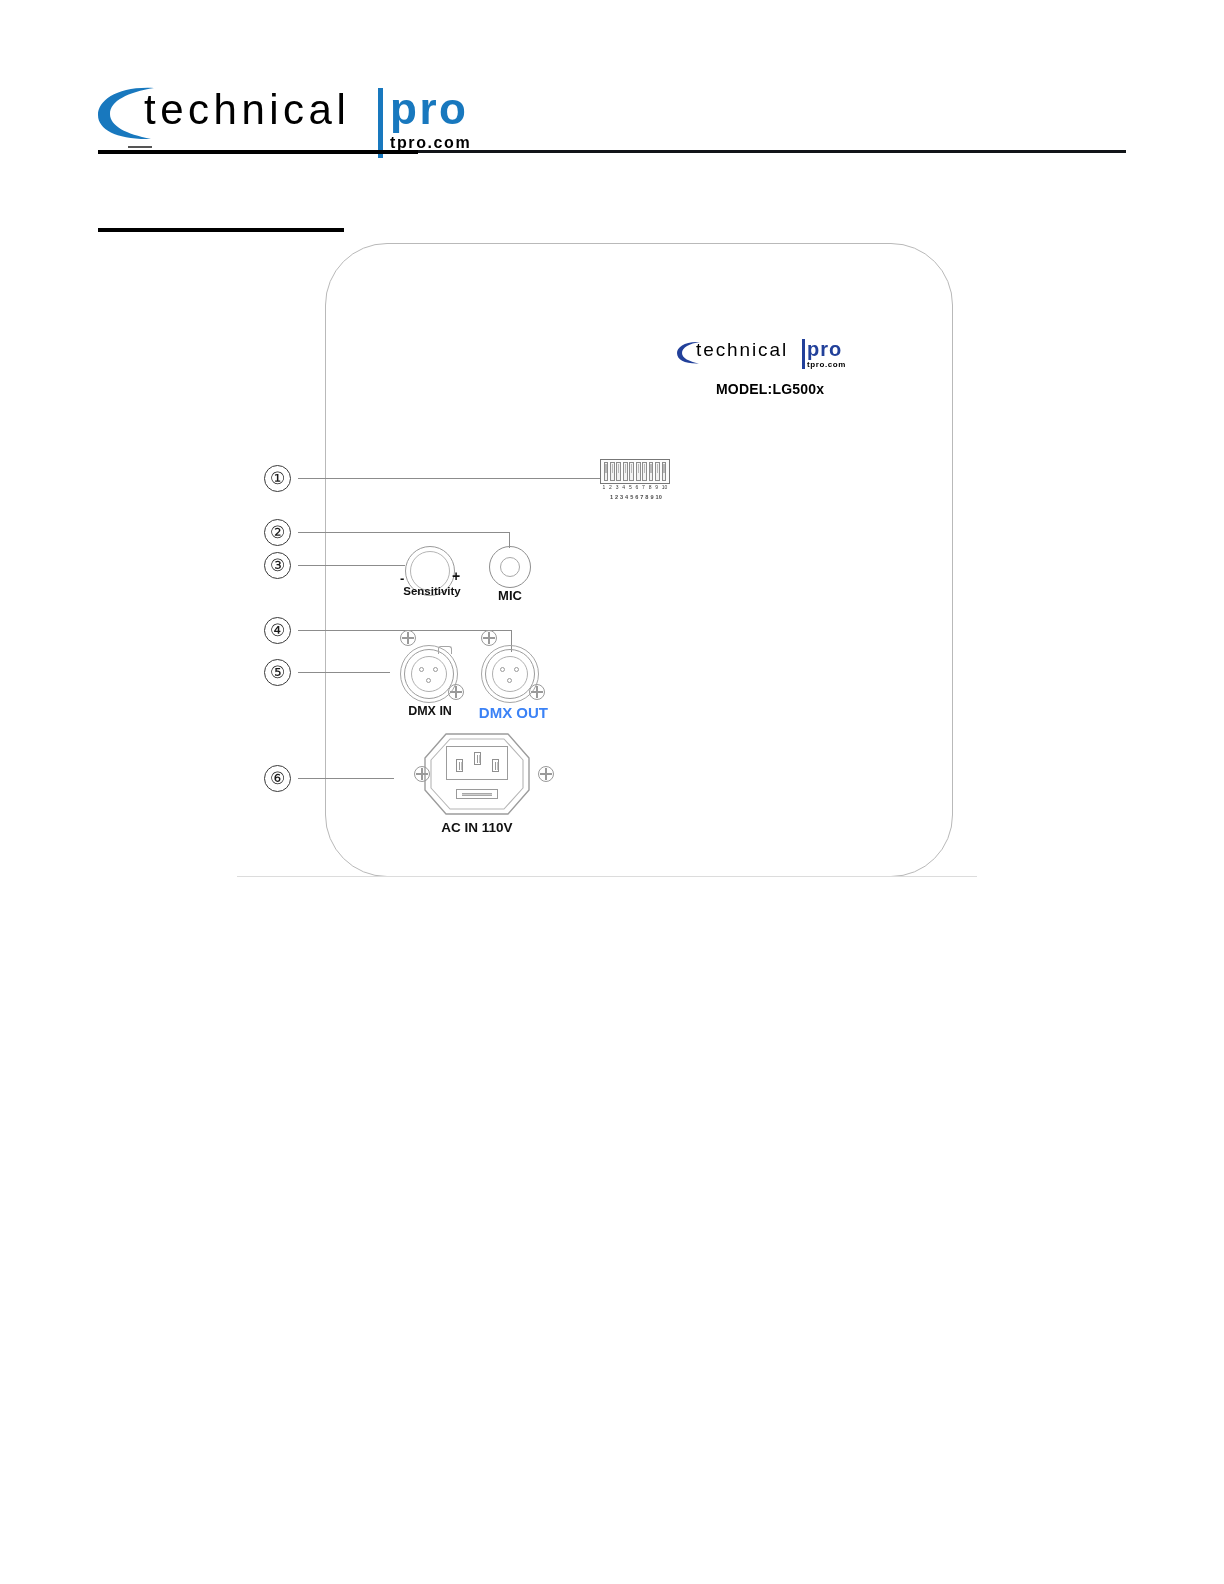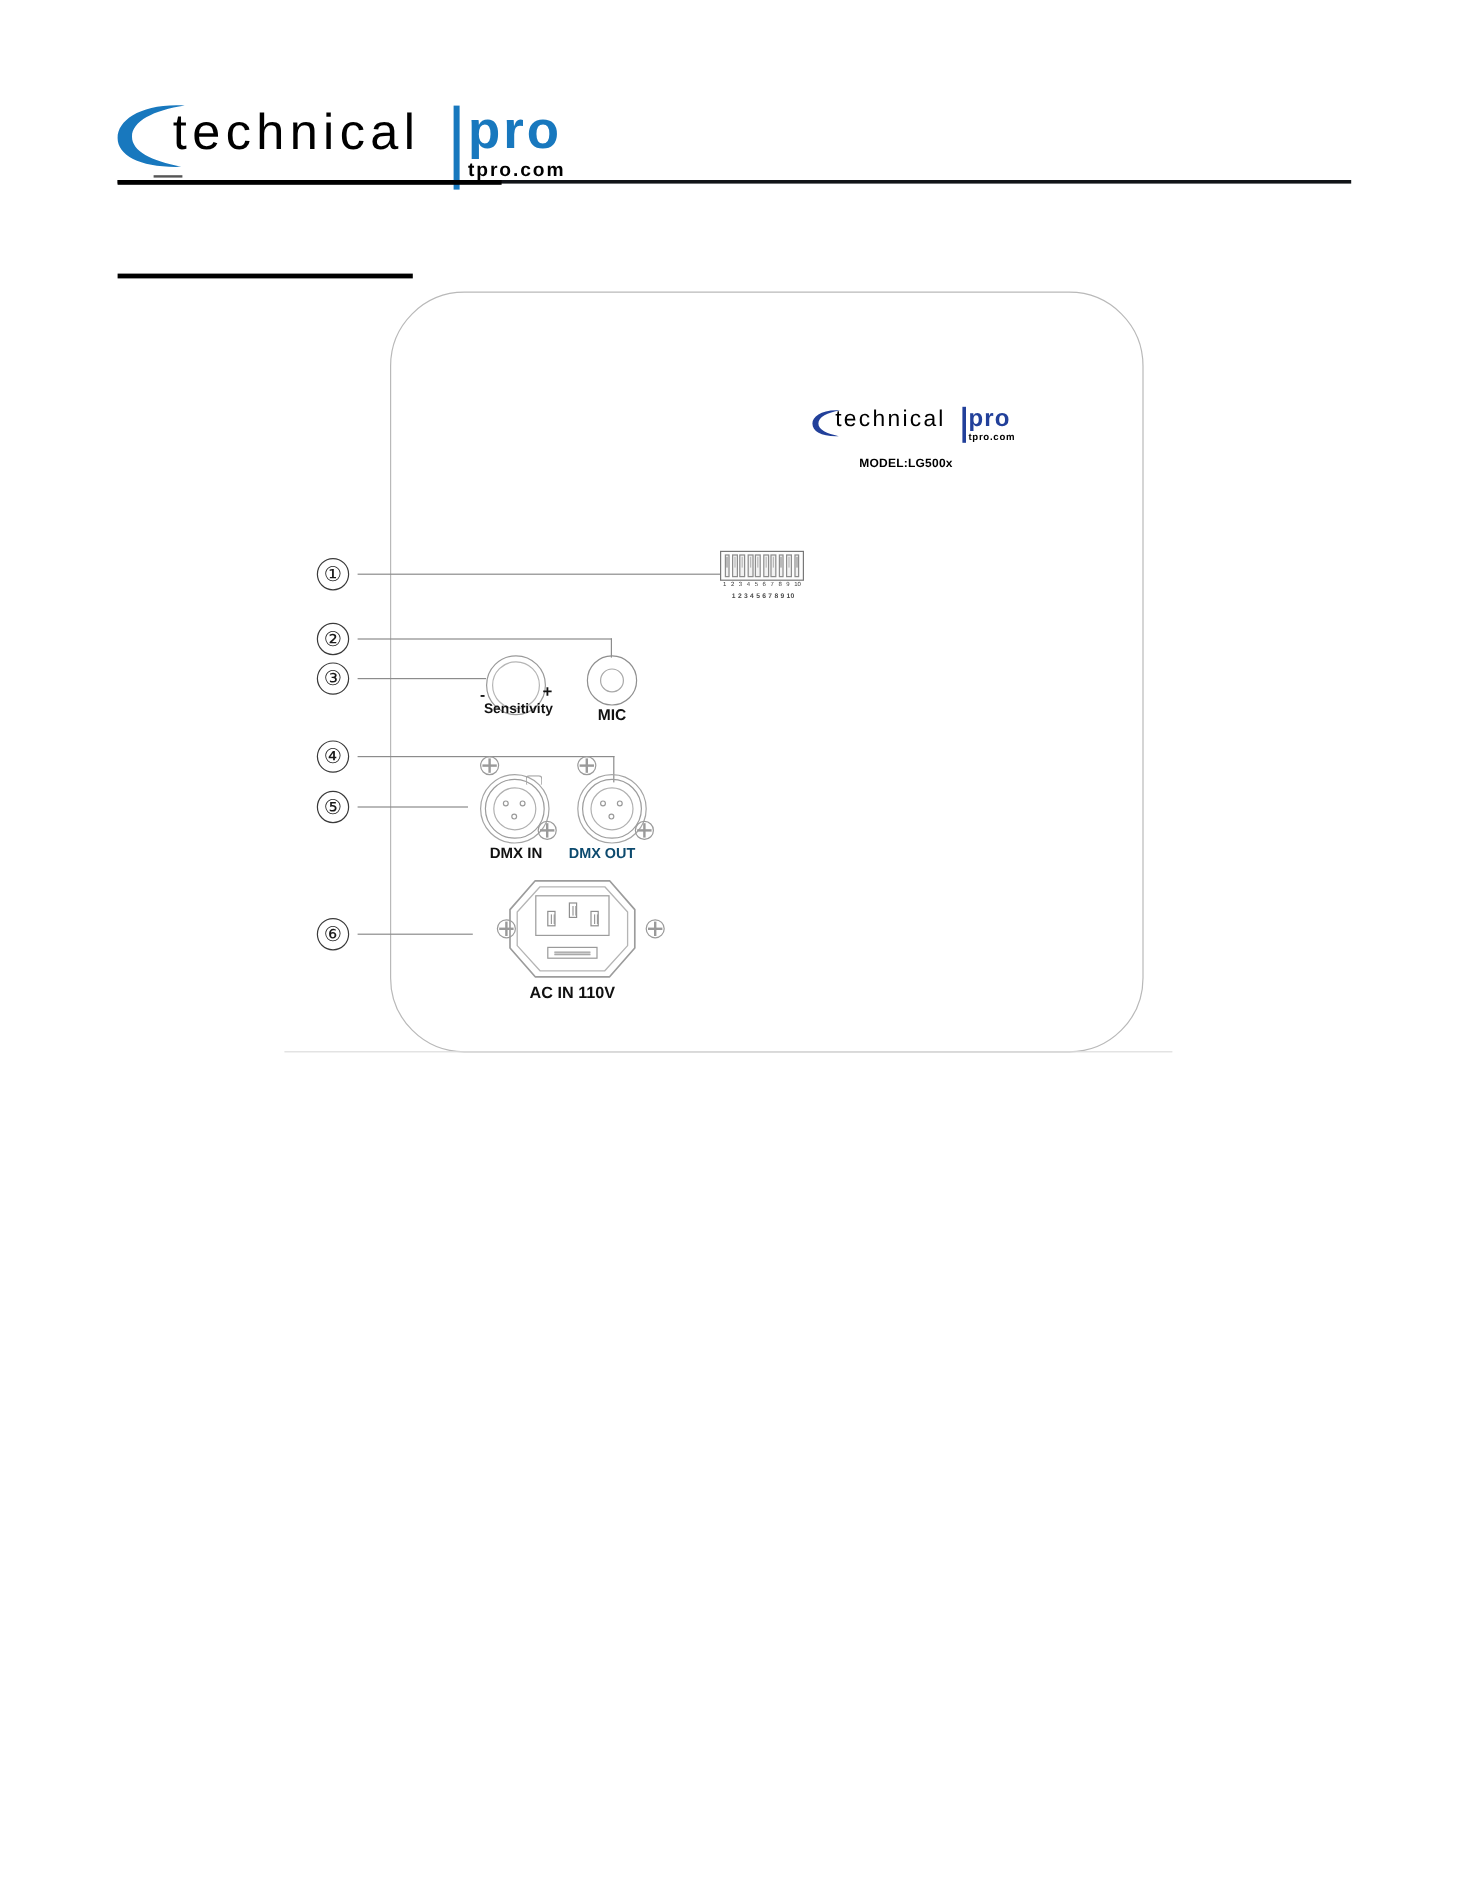--- a/index.html
+++ b/index.html
@@ -175,21 +175,21 @@
     font-size: 8px;
     font-weight: 700;
     letter-spacing: 0.6px;
     color: #000000;
     white-space: nowrap;
   }
   .model-text {
     position: absolute;
     left: 716px;
     top: 381px;
-    font-size: 10px;
+    font-size: 14px;
     font-weight: 700;
     color: #000000;
     letter-spacing: 0.2px;
     white-space: nowrap;
   }
 
   
   .callout {
     position: absolute;
     width: 27px;
@@ -428,24 +428,24 @@
     font-size: 12.5px;
     font-weight: 700;
     color: #111;
     white-space: nowrap;
   }
   .label-dmxout {
     position: absolute;
     left: 474px;
     top: 704px;
     width: 74px;
-    text-align: left;
-    font-size: 12px;
-    font-weight: 700;
-    color: #0c4a6e;
+    text-align: right;
+    font-size: 15px;
+    font-weight: 700;
+    color: #3b82f6;
     white-space: nowrap;
   }
 
   
   .ac-body {
     position: absolute;
     left: 424px;
     top: 733px;
     width: 106px;
     height: 82px;

